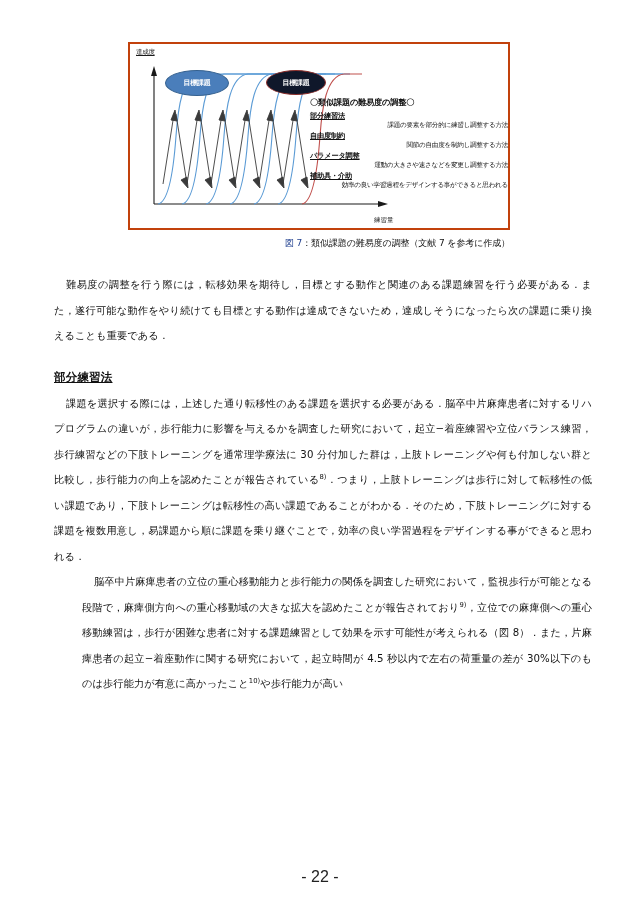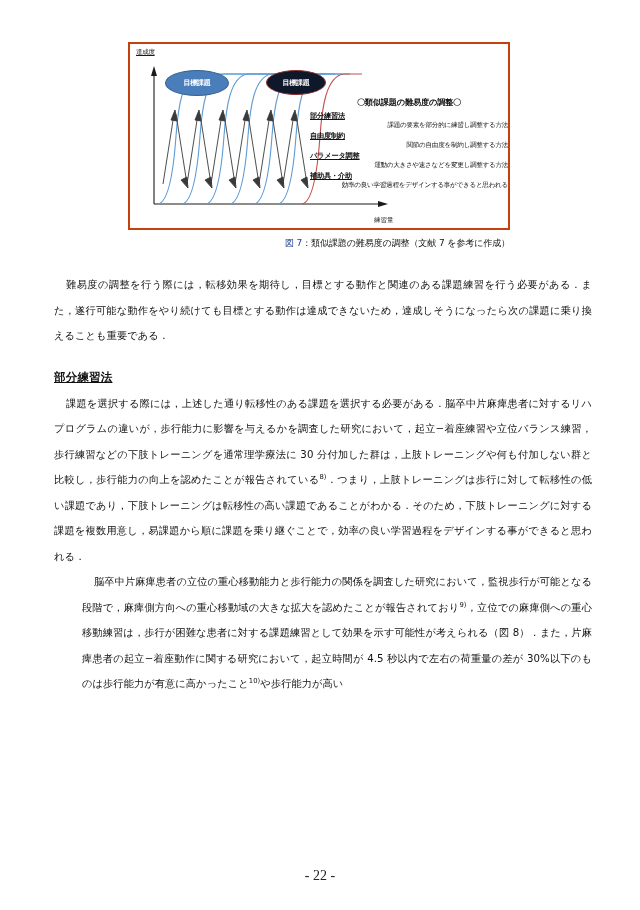--- a/index.html
+++ b/index.html
@@ -93,21 +93,21 @@
     position: absolute;
     left: 180px;
     top: 53px;
     width: 198px;
     font-family: "DejaVu Sans", sans-serif;
     color: #111111;
   }
   .legend-title {
     font-size: 8.2px;
     font-weight: bold;
-    text-align: center;
+    text-align: left;
     margin-bottom: 2.5px;
     letter-spacing: -0.2px;
   }
   .legend-term {
     font-size: 7.2px;
     font-weight: bold;
     text-decoration: underline;
     letter-spacing: -0.2px;
     margin-top: 1px;
   }
@@ -167,22 +167,22 @@
     vertical-align: super;
     line-height: 0;
   }
 
   .page-number {
     position: absolute;
     left: 0;
     top: 868px;
     width: 640px;
     text-align: center;
-    font-family: Liberation Serif, serif;
-    font-size: 14px;
+    font-family: Liberation Sans, sans-serif;
+    font-size: 16px;
     color: #222222;
   }
 </style>
 </head>
 <body>
 
 <div class="page">
 
   <div class="figure-wrap">
     <div class="figure-frame">

